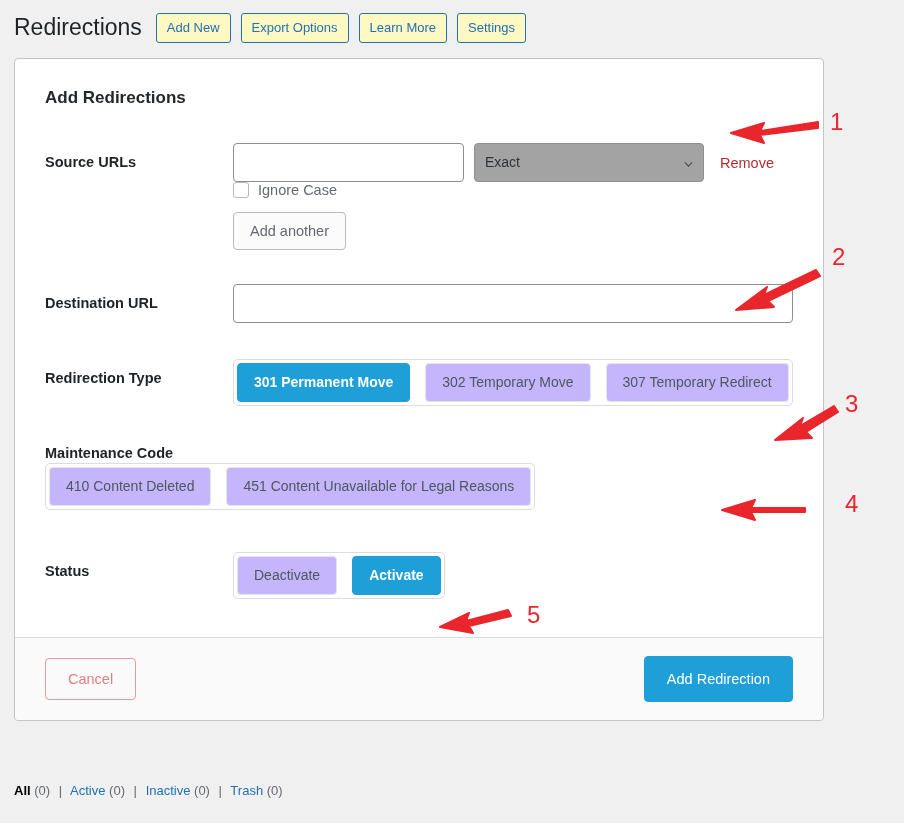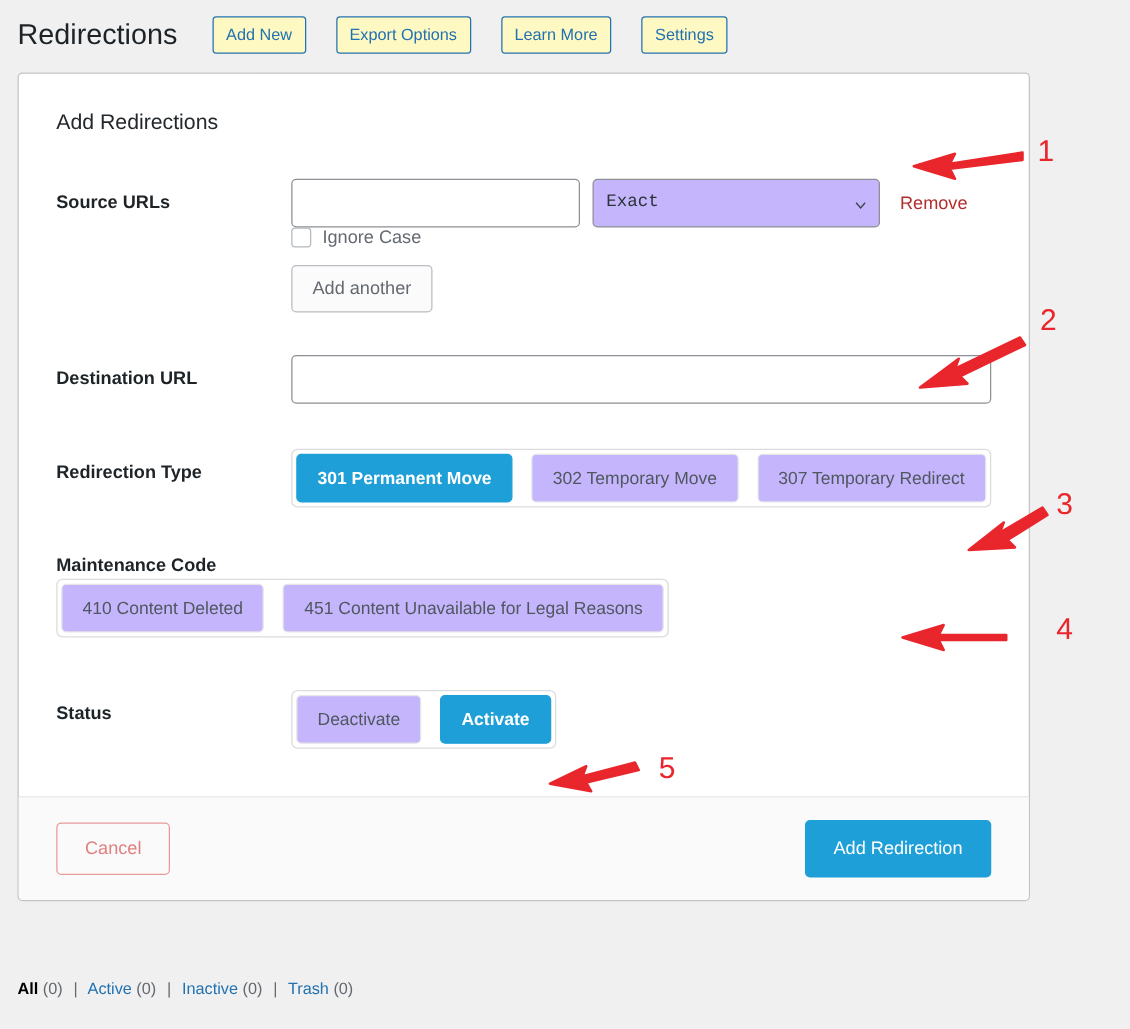--- a/index.html
+++ b/index.html
@@ -13,21 +13,21 @@
     font-family: "Liberation Sans", sans-serif;
     color: #1d2327;
     overflow: hidden;
     position: relative;
   }
 
   
   .page-header {
     display: flex;
     align-items: center;
-    gap: 24px;
+    gap: 10px;
     padding: 17px 0 0 14px;
     height: 38px;
     box-sizing: border-box;
   }
   .page-title {
     font-size: 23px;
     font-weight: 400;
     color: #1d2327;
     line-height: 1.3;
     margin: 0;
@@ -58,21 +58,21 @@
     background: #fff;
     border: 1px solid #c3c4c7;
     border-radius: 4px;
     box-sizing: border-box;
   }
   .card-body {
     padding: 28px 30px 30px 30px;
   }
   .card-heading {
     font-size: 17px;
-    font-weight: 400;
+    font-weight: 700;
     color: #23282d;
     margin: 0 0 34px 0;
     line-height: 1.3;
   }
 
   .form-row {
     display: flex;
     align-items: flex-start;
     margin-bottom: 34px;
   }
@@ -112,24 +112,24 @@
   .source-input { width: 231px; }
   .dest-input   { width: 560px; }
 
   .select-wrap { position: relative; }
   .select-input {
     width: 230px;
     height: 39px;
     box-sizing: border-box;
     border: 1px solid #8c8f94;
     border-radius: 4px;
-    background: #c4b5fd;
+    background: #a3a3a3;
     padding: 0 30px 0 10px;
     font-size: 14px;
-    font-family: Liberation Mono, monospace;
+    font-family: Liberation Sans, sans-serif;
     color: #2c3338;
     appearance: none;
     -webkit-appearance: none;
     outline: none;
     cursor: pointer;
     line-height: 37px;
   }
   .select-chevron {
     position: absolute;
     right: 11px;

